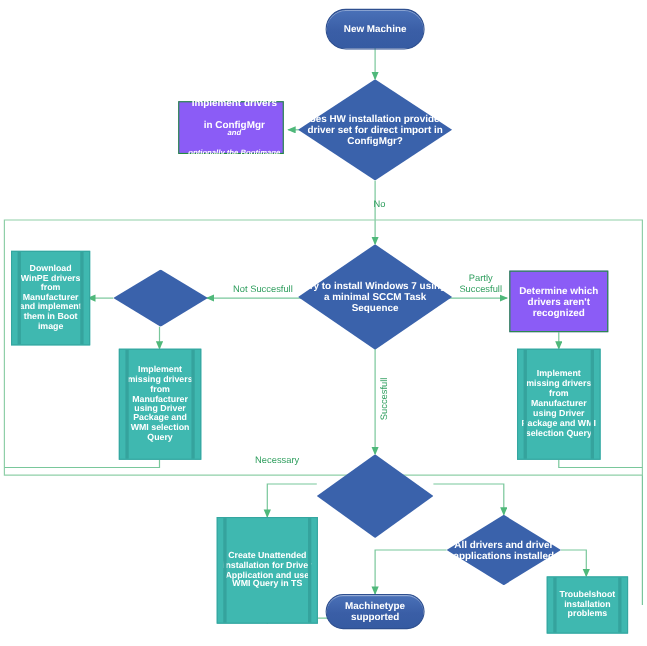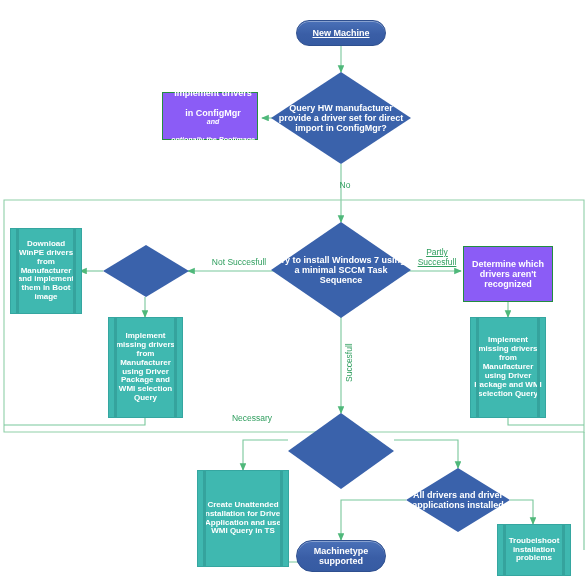--- a/index.html
+++ b/index.html
@@ -79,46 +79,46 @@
       <path d="M243,567 L243,562 L341,562"></path>
 
       <path d="M406,500 L341,500 L341,540" marker-end="url(#ah)"></path>
 
       <path d="M510,500 L533,500 L533,524" marker-end="url(#ah)"></path>
 
       <path d="M584,550 L584,432"></path>
     </g>
   </svg>
 
-  <div class="node term" style="left:296px;top:20px;width:90px;height:26px;text-decoration:underline;">
+  <div class="node term" style="left:296px;top:8px;width:90px;height:37px;">
     <span>New Machine</span>
   </div>
 
   <div class="node diamond" style="left:271px;top:72px;width:140px;height:92px;">
     <div class="dshape"></div>
-    <span>Query HW manufacturer provide a driver set for direct import in ConfigMgr?</span>
+    <span>Does HW installation provide a driver set for direct import in ConfigMgr?</span>
   </div>
 
   <div class="edgelabel" style="left:222px;top:98px;width:34px;">Yes</div>
   <div class="edgelabel" style="left:333px;top:167px;width:24px;margin-top:14px;">No</div>
 
   <div class="node proc green" style="left:162px;top:92px;width:96px;height:48px;">
     <span><span>Implement drivers</span><br>
       <span>in ConfigMgr</span> <span class="it sm">and</span><br>
       <span class="it sm">optionally the Bootimage</span></span>
   </div>
 
   <div class="node diamond" style="left:271px;top:222px;width:140px;height:96px;">
     <div class="dshape"></div>
     <span>Try to install Windows 7 using a minimal SCCM Task Sequence</span>
   </div>
 
   <div class="edgelabel" style="left:199px;top:258px;width:80px;">Not Succesfull</div>
 
-  <div class="edgelabel" style="left:406px;top:248px;width:62px;text-decoration:underline;">
+  <div class="edgelabel" style="left:406px;top:248px;width:62px;">
     <span>Partly</span><br><span>Succesfull</span>
   </div>
 
   <div class="edgelabel vert" style="left:345px;top:332px;height:62px;">Succesfull</div>
 
   <div class="node diamond" style="left:103px;top:245px;width:86px;height:52px;">
     <div class="dshape"></div>
   </div>
 
   <div class="node proc teal" style="left:10px;top:228px;width:72px;height:86px;position:absolute;">

